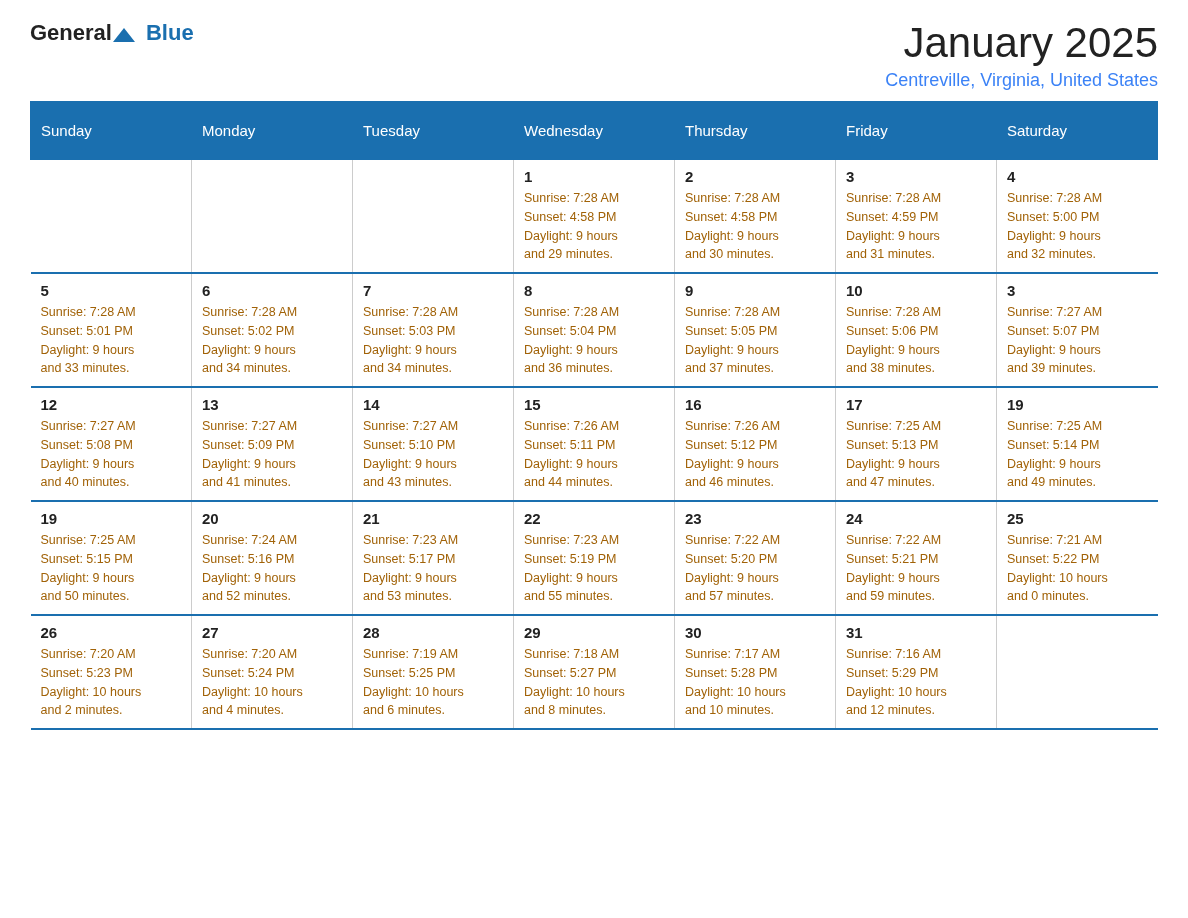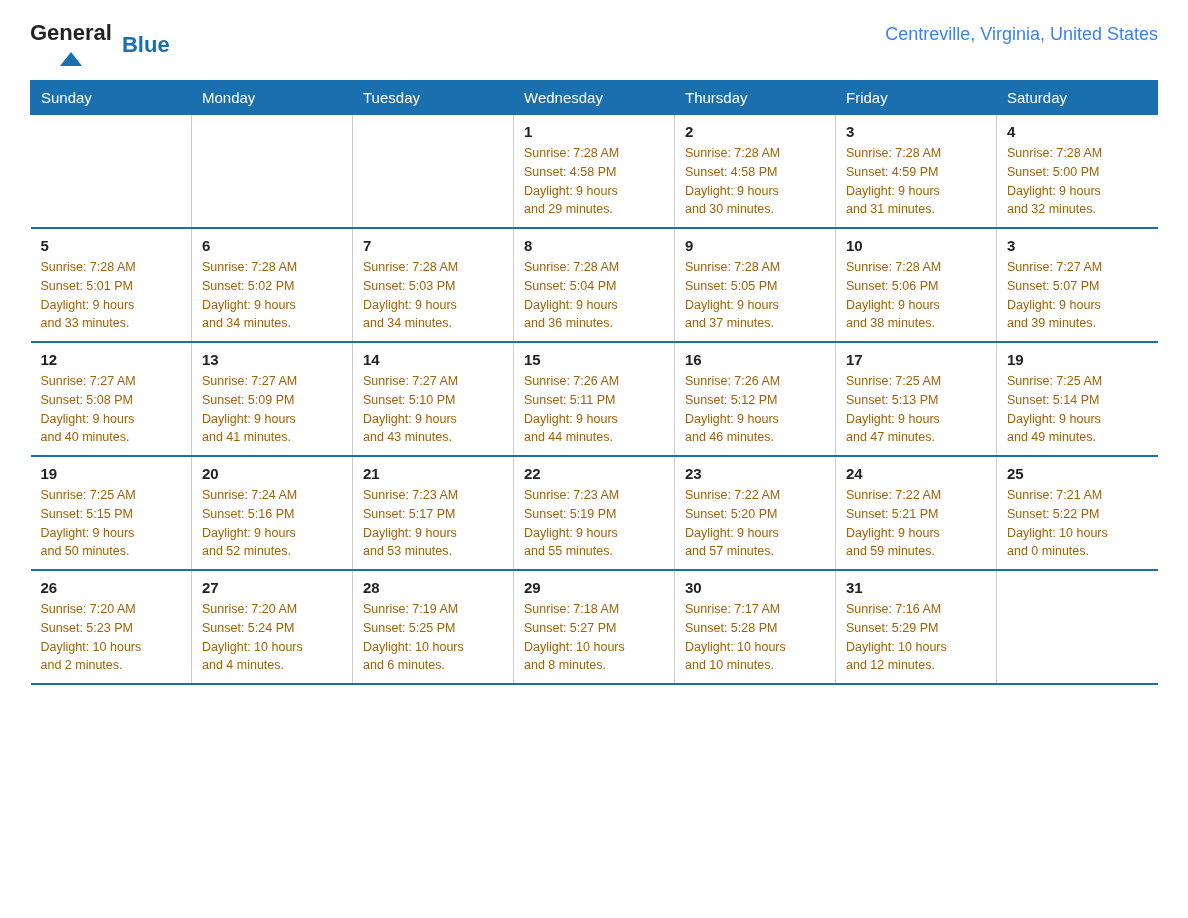--- a/index.html
+++ b/index.html
@@ -49,21 +49,21 @@
     .calendar {
       width: 100%;
       border-collapse: collapse;
       margin-top: 10px;
     }
     .calendar thead tr {
       background-color: #1a6faf;
       color: #fff;
     }
     .calendar thead th {
-      padding: 8px 10px;
+      padding: 20px 10px;
       font-size: 15px;
       font-weight: normal;
       text-align: left;
       border: 1px solid #1a6faf;
     }
     .calendar tbody tr {
       border-bottom: 2px solid #1a6faf;
     }
     .calendar tbody td {
       vertical-align: top;
@@ -89,30 +89,31 @@
     }
     .empty-cell {
       background: #fff;
     }
   </style>
 </head>
 <body>
 
 <div class="header">
   <div class="logo">
-    <div style="display:flex; align-items:center;flex-direction:column;">
+    <div style="display:flex; align-items:flex-end;">
       <span class="logo-text-general">General</span>
       <svg width="22" height="22" viewBox="0 0 22 22" style="margin: 0 1px; margin-top:2px;">
         <polygon points="11,4 22,18 0,18" fill="#1a6faf"></polygon>
       </svg>
     </div>
     <br>
     <span class="logo-text-blue" style="margin-left: 2px;">Blue</span>
   </div>
   <div class="title-section">
+    <div class="main-title">January 2025</div>
     <div class="subtitle">Centreville, Virginia, United States</div>
   </div>
 </div>
 
 <table class="calendar">
   <thead>
     <tr>
     <th>Sunday</th>
         <th>Monday</th>
         <th>Tuesday</th>

